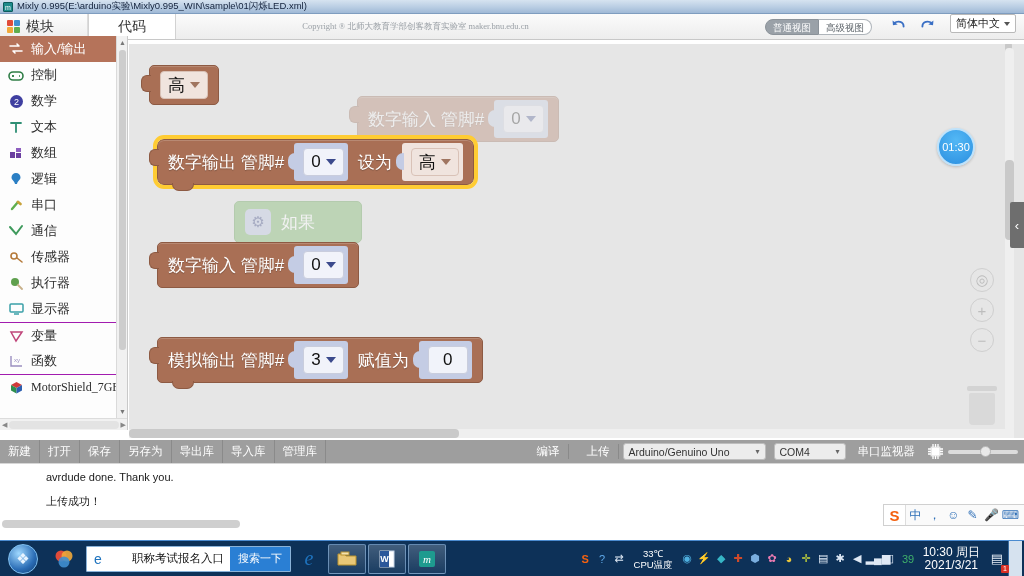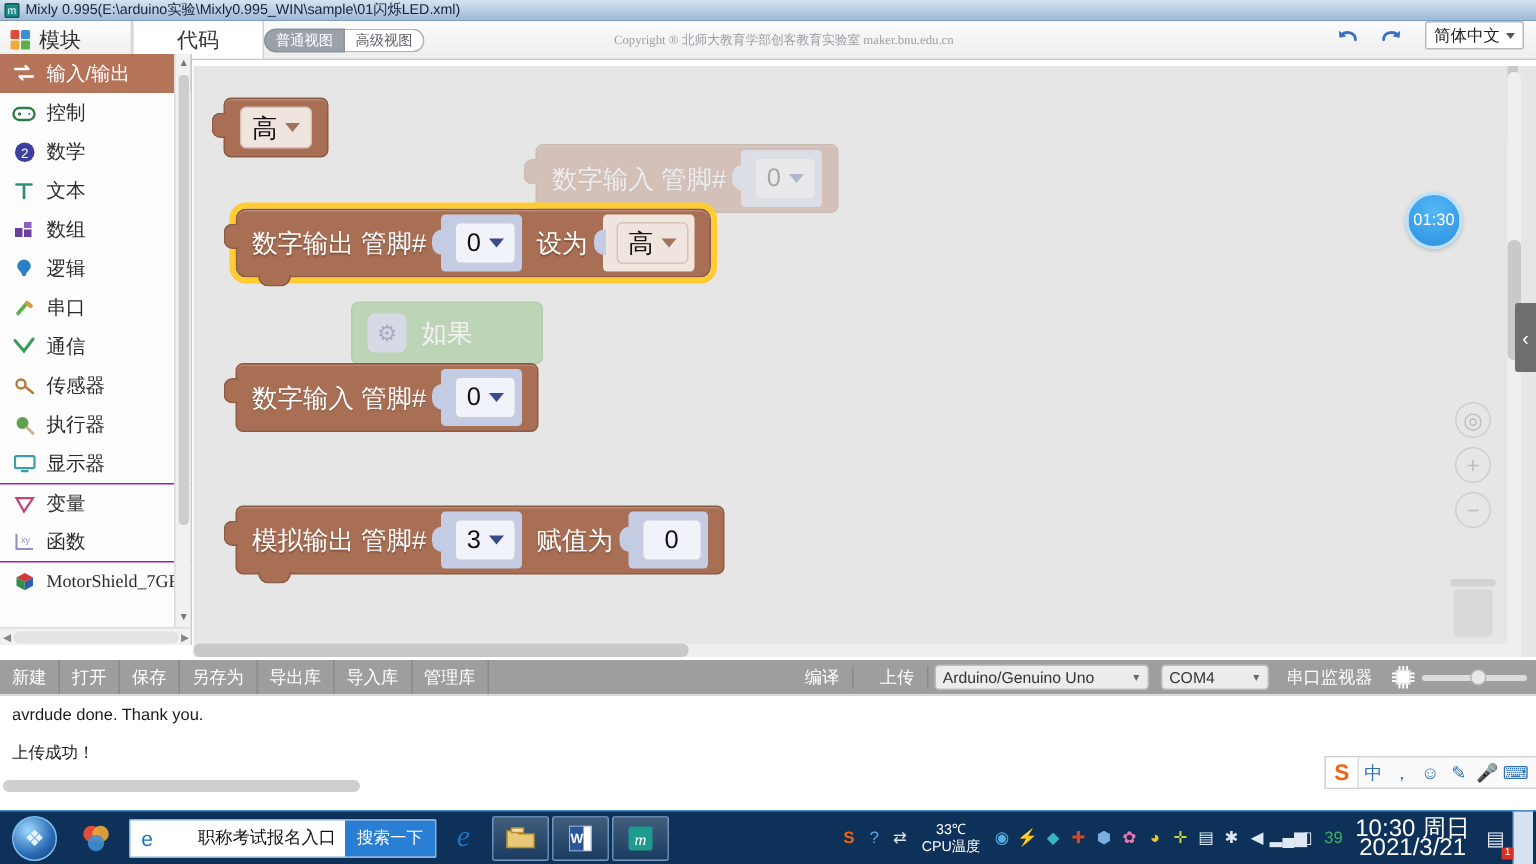--- a/index.html
+++ b/index.html
@@ -205,21 +205,21 @@
   #chip-ico{ width:17px;height:17px; margin:0 4px; }
   #slider{ width:70px; height:17px; display:flex;align-items:center; margin-right:6px; position:relative;}
   #slider .track{width:100%;height:4px;background:#dcdcdc;border-radius:2px;}
   #slider .knob{position:absolute;left:32px;width:11px;height:11px;border-radius:50%;background:#e9e9e9;border:1px solid #b5b5b5;}
   
   #console{
     position:absolute;left:0;top:463px;width:1024px;height:77px;background:#fff;
     border-top:1px solid #d6d6d6; padding:7px 8px; font-size:11px;color:#1a1a1a;
     font-family:"Liberation Sans",sans-serif;
   }
-  #console .line{ margin-bottom:11px; }
+  #console .line{ margin-bottom:11px;margin-left:38px; }
   #console-hscroll{
     position:absolute;left:0;bottom:10px;width:1024px;height:10px;
   }
   #console-hscroll .th{position:absolute;left:2px;top:0;width:238px;height:8px;background:#cfcfcf;border-radius:4px;}
   
   #ime-bar{
     position:absolute; right:0; bottom:14px; height:22px;
     display:flex;align-items:center; background:#fafafa;border:1px solid #d0d0d0;
     border-right:none; padding:0 4px 0 0;
   }
@@ -263,21 +263,21 @@
     font-size:16px;
   }
   #tray{
     margin-left:auto; display:flex;align-items:center;gap:0; padding-right:2px; height:36px;
   }
   #tray .ti{ width:17px;text-align:center;font-size:11px;color:#dfe9f5; }
   #cpu-temp{
     color:#fff;font-size:9.5px;line-height:11px;text-align:center;padding:0 6px;white-space:nowrap;
   }
   #clock{
-    color:#fff;font-size:16px;line-height:13px;text-align:center;padding:0 6px;white-space:nowrap;
+    color:#fff;font-size:12px;line-height:13px;text-align:center;padding:0 6px;white-space:nowrap;
   }
   #show-desktop{
     width:14px;height:36px;border-left:1px solid #3a6c9e;
     background:linear-gradient(to bottom,#convertedwhite,#c9d8e8);
     background-color:#d6e2ef;
   }
   #notify-badge{
     width:22px;height:30px;display:flex;align-items:center;justify-content:center;
     position:relative;color:#e7eef7;font-size:13px;
   }
@@ -298,25 +298,25 @@
   <div id="modules-btn">
     <span class="mod-ico">
         <i></i>
         <i></i>
         <i></i>
         <i></i>
       </span>
     <span class="lbl">模块</span>
   </div>
   <div id="tab-code">代码</div>
+  <div id="copyright">Copyright ® 北师大教育学部创客教育实验室 maker.bnu.edu.cn</div>
   <div id="view-toggle">
     <div class="vt sel">普通视图</div>
     <div class="vt alt">高级视图</div>
   </div>
-  <div id="copyright">Copyright ® 北师大教育学部创客教育实验室 maker.bnu.edu.cn</div>
   <div id="undo-redo">
     <span class="arrow-ico">
       <svg viewBox="0 0 20 20" width="17" height="17">
           <path d="M5 6 C9 3 16 4 16 10" stroke="#3a6fc4" stroke-width="2.2" fill="none" stroke-linecap="round"></path>
           <path d="M3 3 L3.5 8.5 L9 7.5 Z" fill="#3a6fc4"></path>
         </svg>
     </span>
     <span class="arrow-ico">
       <svg viewBox="0 0 20 20" width="17" height="17">
           <path d="M15 6 C11 3 4 4 4 10" stroke="#3a6fc4" stroke-width="2.2" fill="none" stroke-linecap="round"></path>

